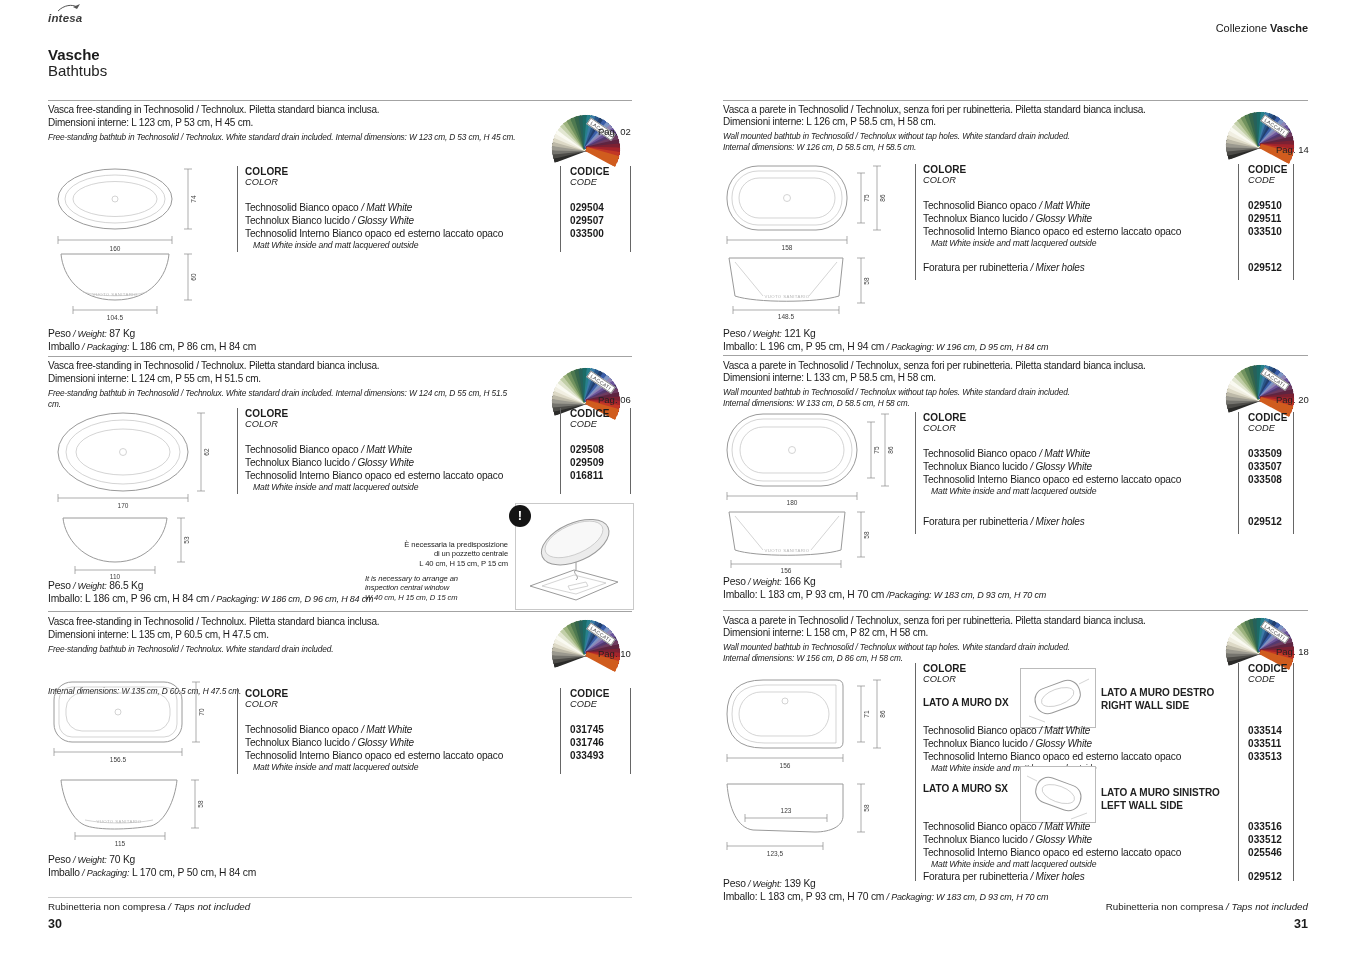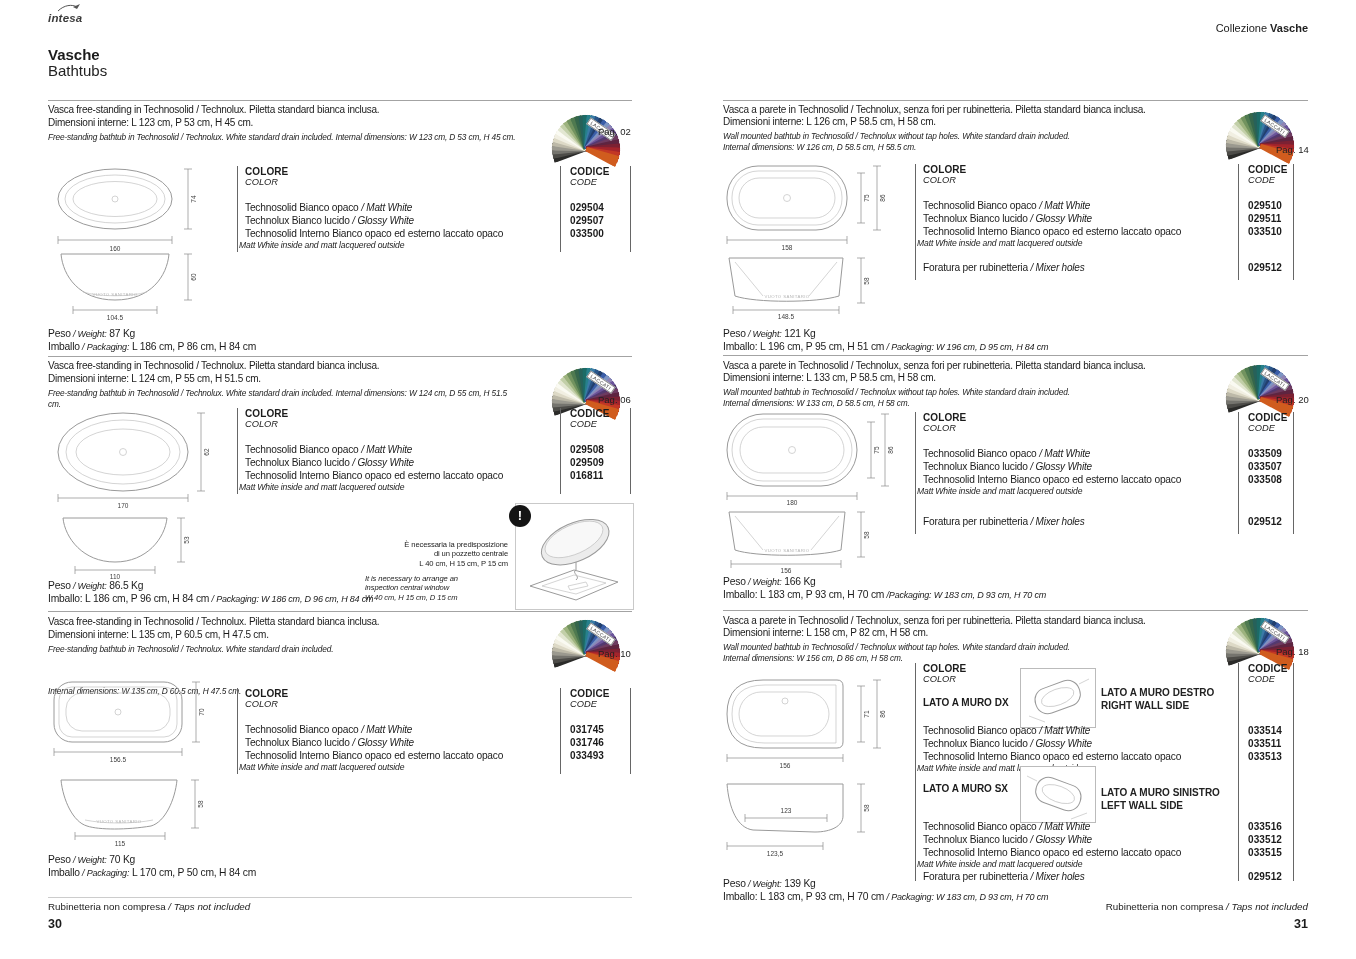--- a/index.html
+++ b/index.html
@@ -19,21 +19,21 @@
   .fan-blade{position:absolute;left:50%;bottom:4px;width:12px;height:34px;margin-left:-6px;
              transform-origin:50% 100%;clip-path:polygon(32% 100%,68% 100%,100% 0,0 0);}
   .fan-label{position:absolute;left:46px;top:30px;transform:rotate(34deg);background:#fff;
              border:0.5px solid #888;font-size:5px;padding:0 2px;letter-spacing:0.4px;color:#333;}
   .tbl{position:absolute;}
   .vl{position:absolute;top:0;bottom:0;width:1px;background:#666;}
   .th-it{position:absolute;font-weight:700;font-size:10px;letter-spacing:0.1px;}
   .th-en{position:absolute;font-style:italic;font-size:9.3px;color:#222;}
   .trow{position:absolute;left:8px;font-size:10.2px;letter-spacing:-0.2px;white-space:nowrap;}
   .trow .en{font-style:italic;font-size:10px;}
-  .sub{position:absolute;left:2px;font-style:italic;font-size:8.6px;letter-spacing:-0.15px;white-space:nowrap;color:#222;}
+  .sub{position:absolute;left:16px;font-style:italic;font-size:8.6px;letter-spacing:-0.15px;white-space:nowrap;color:#222;}
   .code{position:absolute;left:333px;font-weight:700;font-size:10px;letter-spacing:0.1px;}
   .wall-lbl{position:absolute;left:8px;font-weight:700;font-size:10px;}
   .wall-note{position:absolute;font-size:10px;font-weight:700;line-height:1.25;white-space:pre-line;color:#222;}
   .isobox{position:absolute;border:1px solid #bbb;background:#fff;}
   .peso{position:absolute;font-size:10.3px;letter-spacing:-0.2px;white-space:nowrap;}
   .peso .it{font-style:italic;font-size:9px;}
   .notebox{position:absolute;border:1px solid #c9c9c9;background:#fff;}
   .warn{position:absolute;width:22px;height:22px;border-radius:50%;background:#141414;color:#fff;
         font-weight:700;text-align:center;line-height:22px;font-size:13px;}
   .note-it{position:absolute;font-size:7.6px;letter-spacing:-0.1px;text-align:right;white-space:pre-line;line-height:1.25;color:#222;}
@@ -443,21 +443,21 @@
     <div class="trow" style="top:49px"><span>Technolux Bianco lucido</span><span class="en"> / Glossy White</span></div>
     <div class="code" style="top:49px">029511</div>
     <div class="trow" style="top:62px"><span>Technosolid Interno Bianco opaco ed esterno laccato opaco</span></div>
     <div class="code" style="top:62px">033510</div>
     <div class="sub" style="top:74px">Matt White inside and matt lacquered outside</div>
     <div class="trow" style="top:98px"><span>Foratura per rubinetteria</span><span class="en"> / Mixer holes</span></div>
     <div class="code" style="top:98px">029512</div>
   </div>
 
   <div class="peso" style="left:723px;top:328px"><span>Peso</span><span class="it"> / Weight:</span><span> 121 Kg</span></div>
-  <div class="peso" style="left:723px;top:341px"><span>Imballo: L 196 cm, P 95 cm, H 51 cm</span><span class="it"> / Packaging: W 196 cm, D 95 cm, H 84 cm</span><span></span></div>
+  <div class="peso" style="left:723px;top:341px"><span>Imballo: L 196 cm, P 95 cm, H 94 cm</span><span class="it"> / Packaging: W 196 cm, D 95 cm, H 84 cm</span><span></span></div>
 
   <div class="rule" style="left:723px;top:355px;width:585px"></div>
   <div class="d-it" style="left:723px;top:360px">Vasca a parete in Technosolid / Technolux, senza fori per rubinetteria. Piletta standard bianca inclusa.</div>
   <div class="d-it" style="left:723px;top:372px">Dimensioni interne: L 133 cm, P 58.5 cm, H 58 cm.</div>
   <div class="d-en" style="left:723px;top:387px">Wall mounted bathtub in Technosolid / Technolux without tap holes. White standard drain included.</div>
   <div class="d-en" style="left:723px;top:398px">Internal dimensions: W 133 cm, D 58.5 cm, H 58 cm.</div>
   <div class="fan" style="left:1214px;top:345px">
       <div class="fan-blade" style="background: rgb(43, 43, 41); transform: rotate(-104deg);"></div>
       <div class="fan-blade" style="background: rgb(77, 76, 72); transform: rotate(-96.8deg);"></div>
       <div class="fan-blade" style="background: rgb(117, 116, 110); transform: rotate(-89.6deg);"></div>
@@ -663,21 +663,21 @@
         </g>
       </svg>
     </div>
     <div class="wall-note" style="left:186px;top:124px">LATO A MURO SINISTRO
 LEFT WALL SIDE</div>
     <div class="trow" style="top:158px"><span>Technosolid Bianco opaco</span><span class="en"> / Matt White</span></div>
     <div class="code" style="top:158px">033516</div>
     <div class="trow" style="top:171px"><span>Technolux Bianco lucido</span><span class="en"> / Glossy White</span></div>
     <div class="code" style="top:171px">033512</div>
     <div class="trow" style="top:184px"><span>Technosolid Interno Bianco opaco ed esterno laccato opaco</span></div>
-    <div class="code" style="top:184px">033515</div>
+    <div class="code" style="top:184px">025546</div>
     <div class="sub" style="top:196px">Matt White inside and matt lacquered outside</div>
     <div class="trow" style="top:208px"><span>Foratura per rubinetteria</span><span class="en"> / Mixer holes</span></div>
     <div class="code" style="top:208px">029512</div>
   </div>
 
   <div class="peso" style="left:723px;top:878px"><span>Peso</span><span class="it"> / Weight:</span><span> 139 Kg</span></div>
   <div class="peso" style="left:723px;top:891px"><span>Imballo: L 183 cm, P 93 cm, H 70 cm</span><span class="it"> / Packaging: W 183 cm, D 93 cm, H 70 cm</span><span></span></div>
 
   <div class="footnote" style="left:1000px;top:901px;width:308px;text-align:right"><span>Rubinetteria non compresa</span><span class="it"> / Taps not included</span></div>
   <div class="pagenum" style="left:1000px;top:917px;width:308px;text-align:right">31</div>

